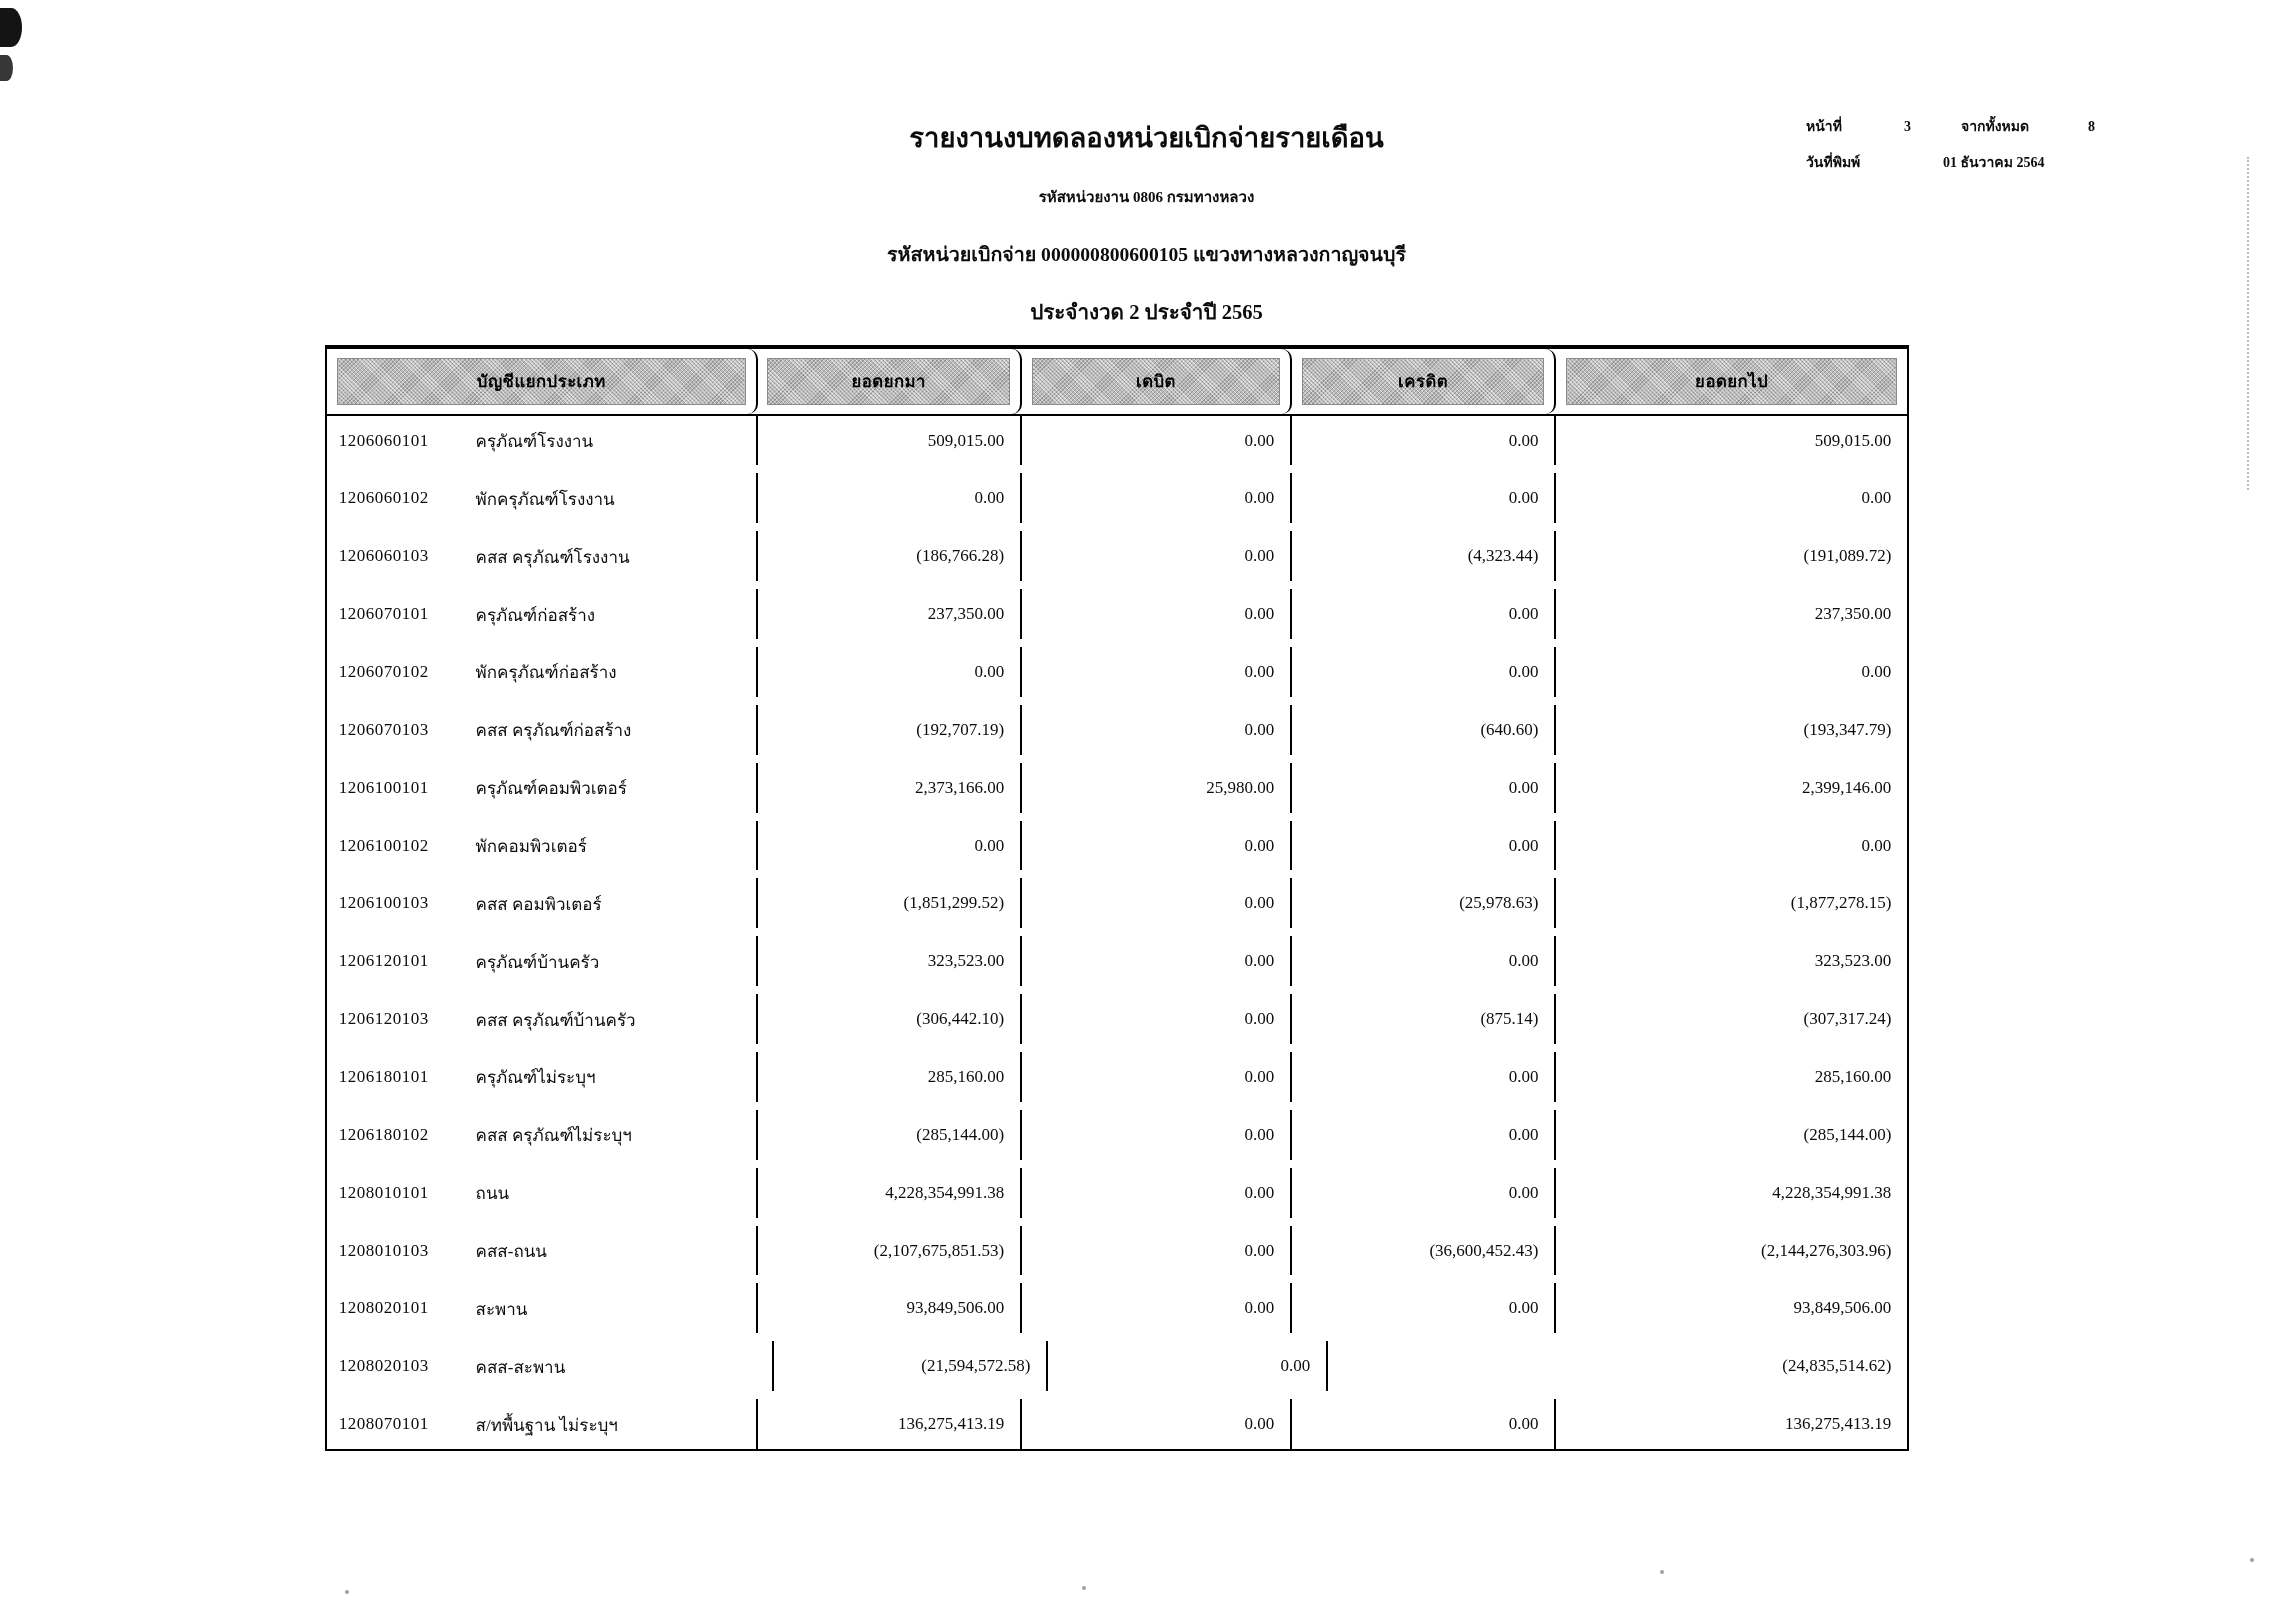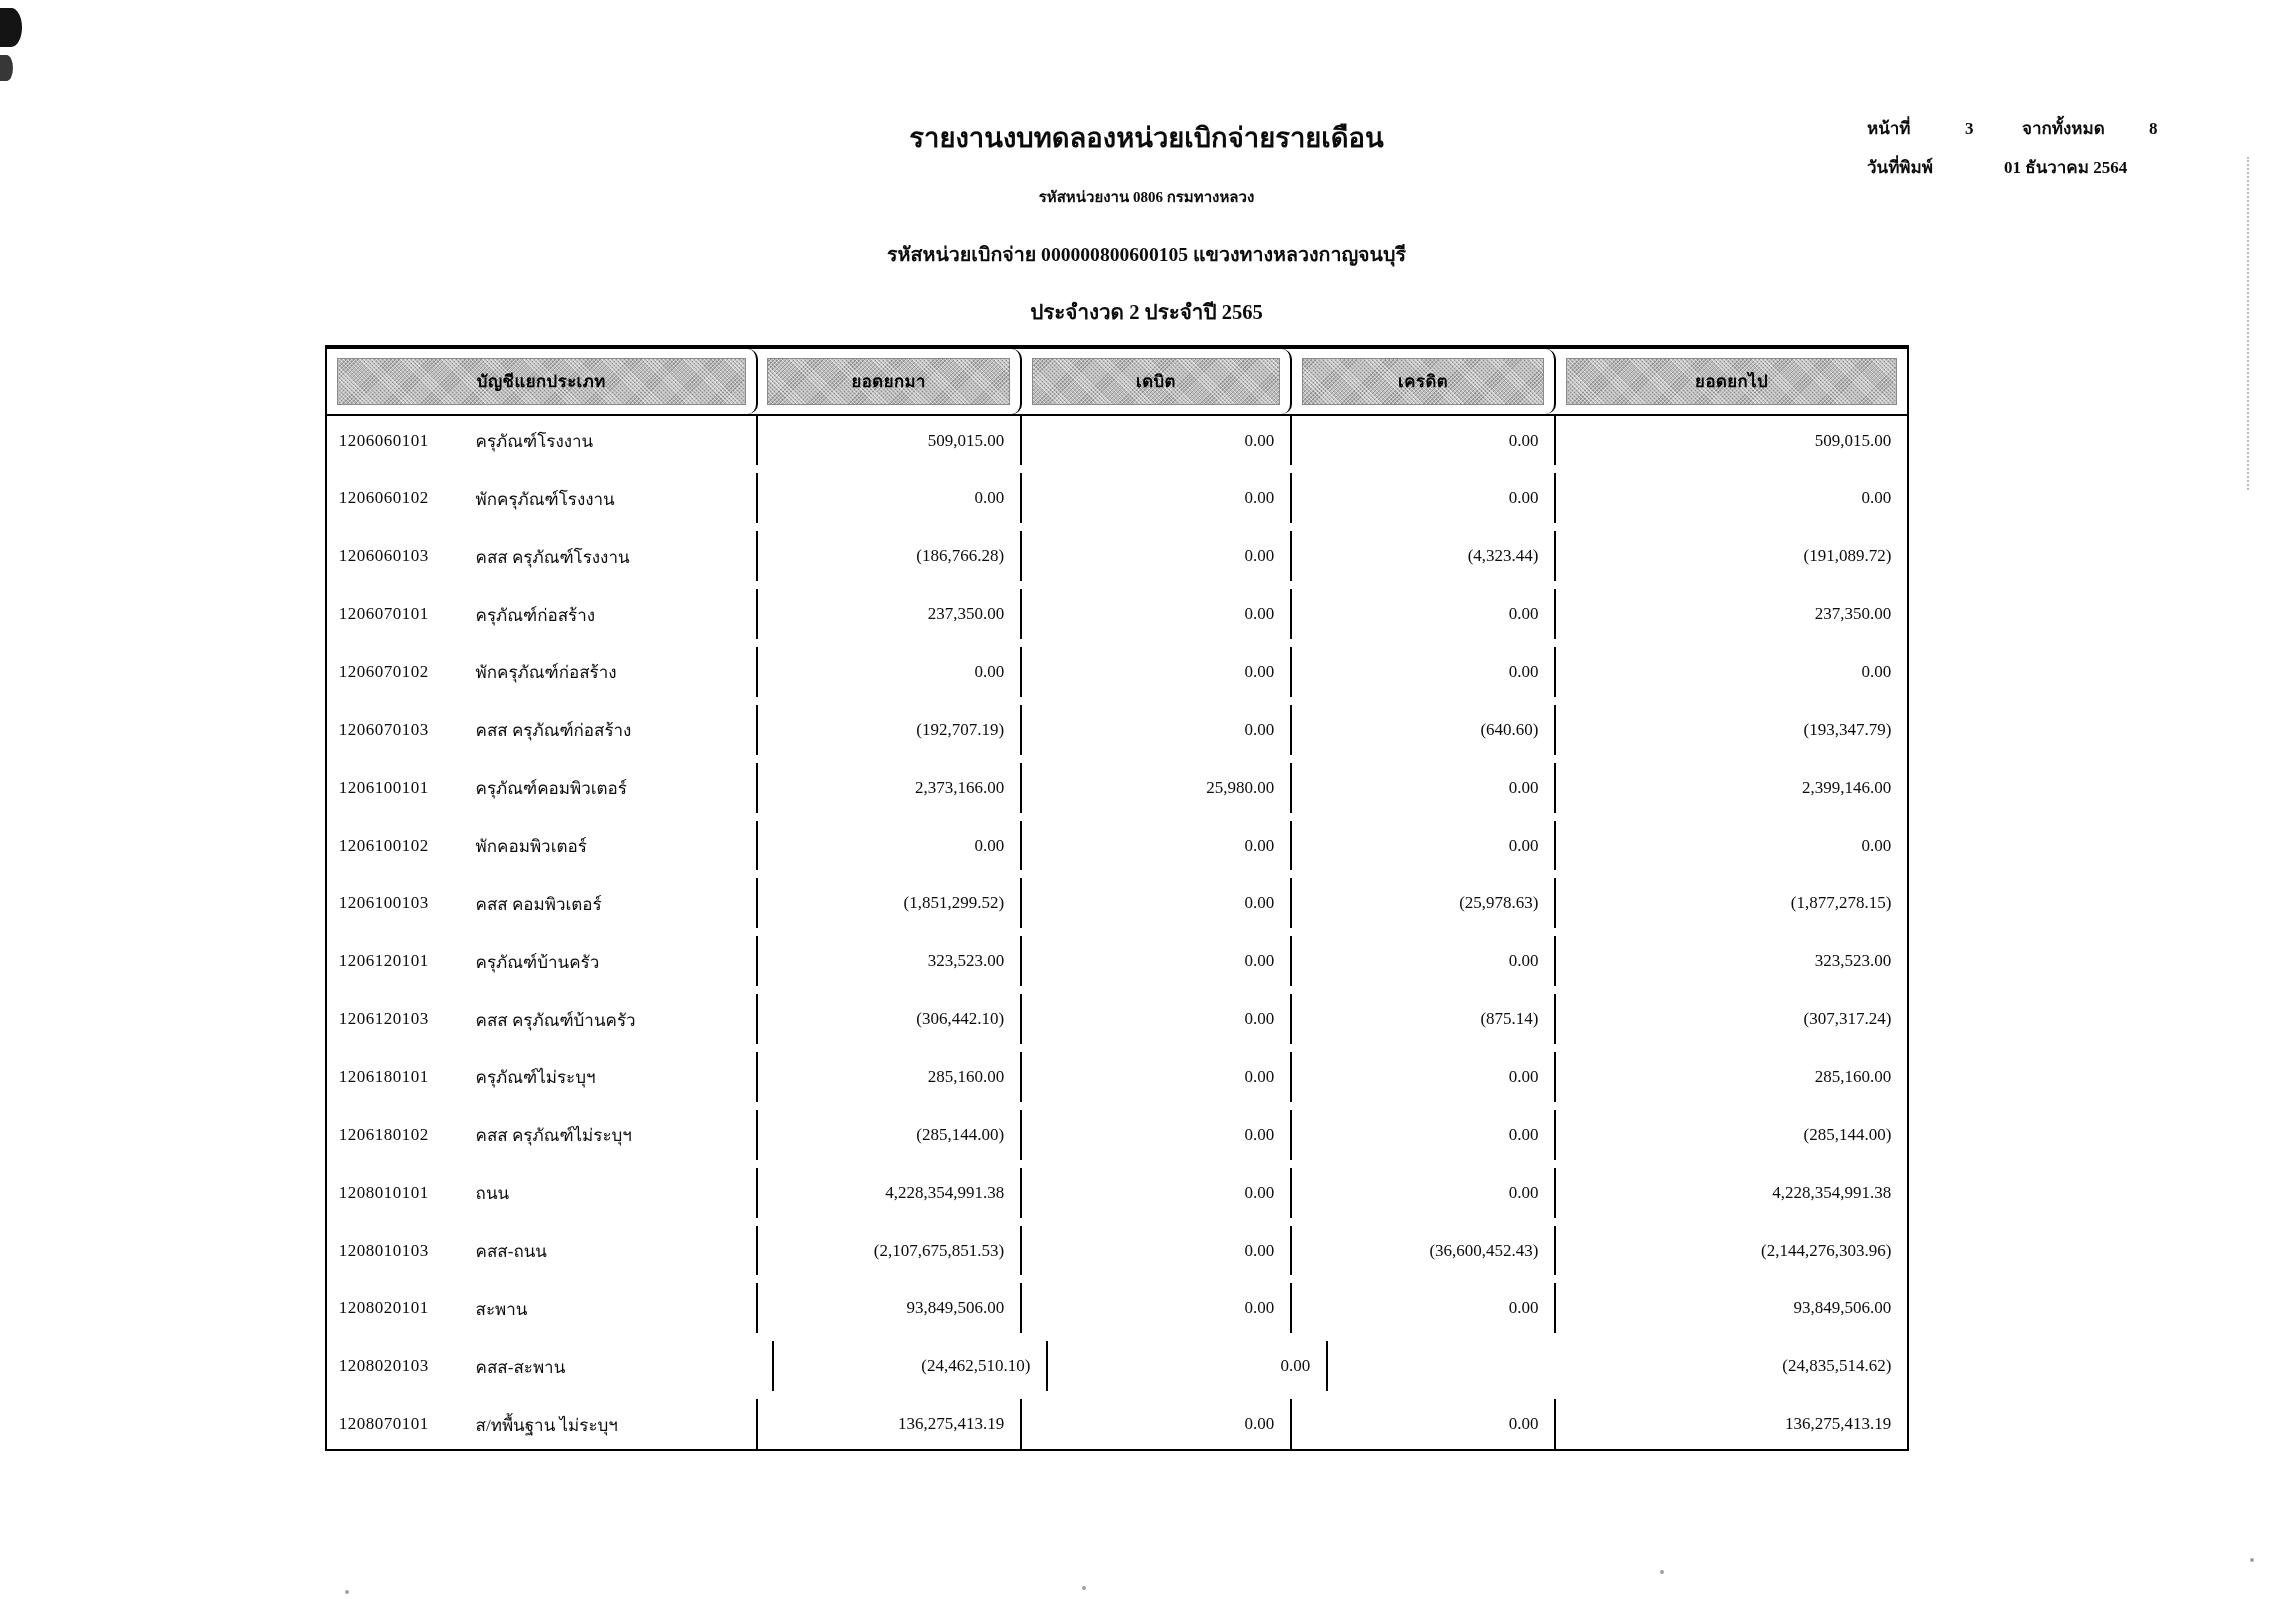--- a/index.html
+++ b/index.html
@@ -18,22 +18,22 @@
   .art-2{left:0;top:55px;width:12.7px;height:25.5px;border-radius:0 60% 60% 0;opacity:.85;}
   .dotline{position:absolute;left:2247px;top:157px;height:333px;width:0;border-left:2px dotted #8f8f8f;opacity:.6;}
   .speck{position:absolute;width:3.9px;height:3.9px;background:#777;border-radius:50%;opacity:.7;}
   .sp1{left:345px;top:1590px;}
   .sp2{left:1082px;top:1586px;}
   .sp3{left:1660px;top:1570px;}
   .sp4{left:2250px;top:1558px;}
 
   
   .meta{
-    position:absolute;left:1867px;top:120px;width:392px;
-    font-size:17px;font-weight:bold;line-height:1.0;
+    position:absolute;left:1806px;top:120px;width:392px;
+    font-size:14px;font-weight:bold;line-height:1.0;
   }
   .meta-row{display:flex;align-items:baseline;margin-bottom:21.6px;}
   .meta-row .lab1{width:98px;}
   .meta-row .val1{width:57px;text-align:left;}
   .meta-row .lab2{width:127px;}
   .meta-row .val2{text-align:left;}
   .meta-row .dlab{width:137px;}
 
   
   .titles{position:absolute;left:0;top:116px;width:2293px;text-align:center;}
@@ -312,21 +312,21 @@
       <div class="cell num c3">0.00</div>
       <div class="cell num c4">0.00</div>
       <div class="cell num c5">93,849,506.00</div>
     </div>
 
     <div class="trow">
       <div class="cell acct c1">
         <span class="code">1208020103</span>
         <span class="aname">คสส-สะพาน</span>
       </div>
-      <div class="cell num c2">(24,462,510.10)</div>
+      <div class="cell num c2">(21,594,572.58)</div>
       <div class="cell num c3">0.00</div>
       <div class="cell num c5">(24,835,514.62)</div>
     </div>
 
     <div class="trow">
       <div class="cell acct c1">
         <span class="code">1208070101</span>
         <span class="aname">ส/ทพื้นฐาน ไม่ระบุฯ</span>
       </div>
       <div class="cell num c2">136,275,413.19</div>

